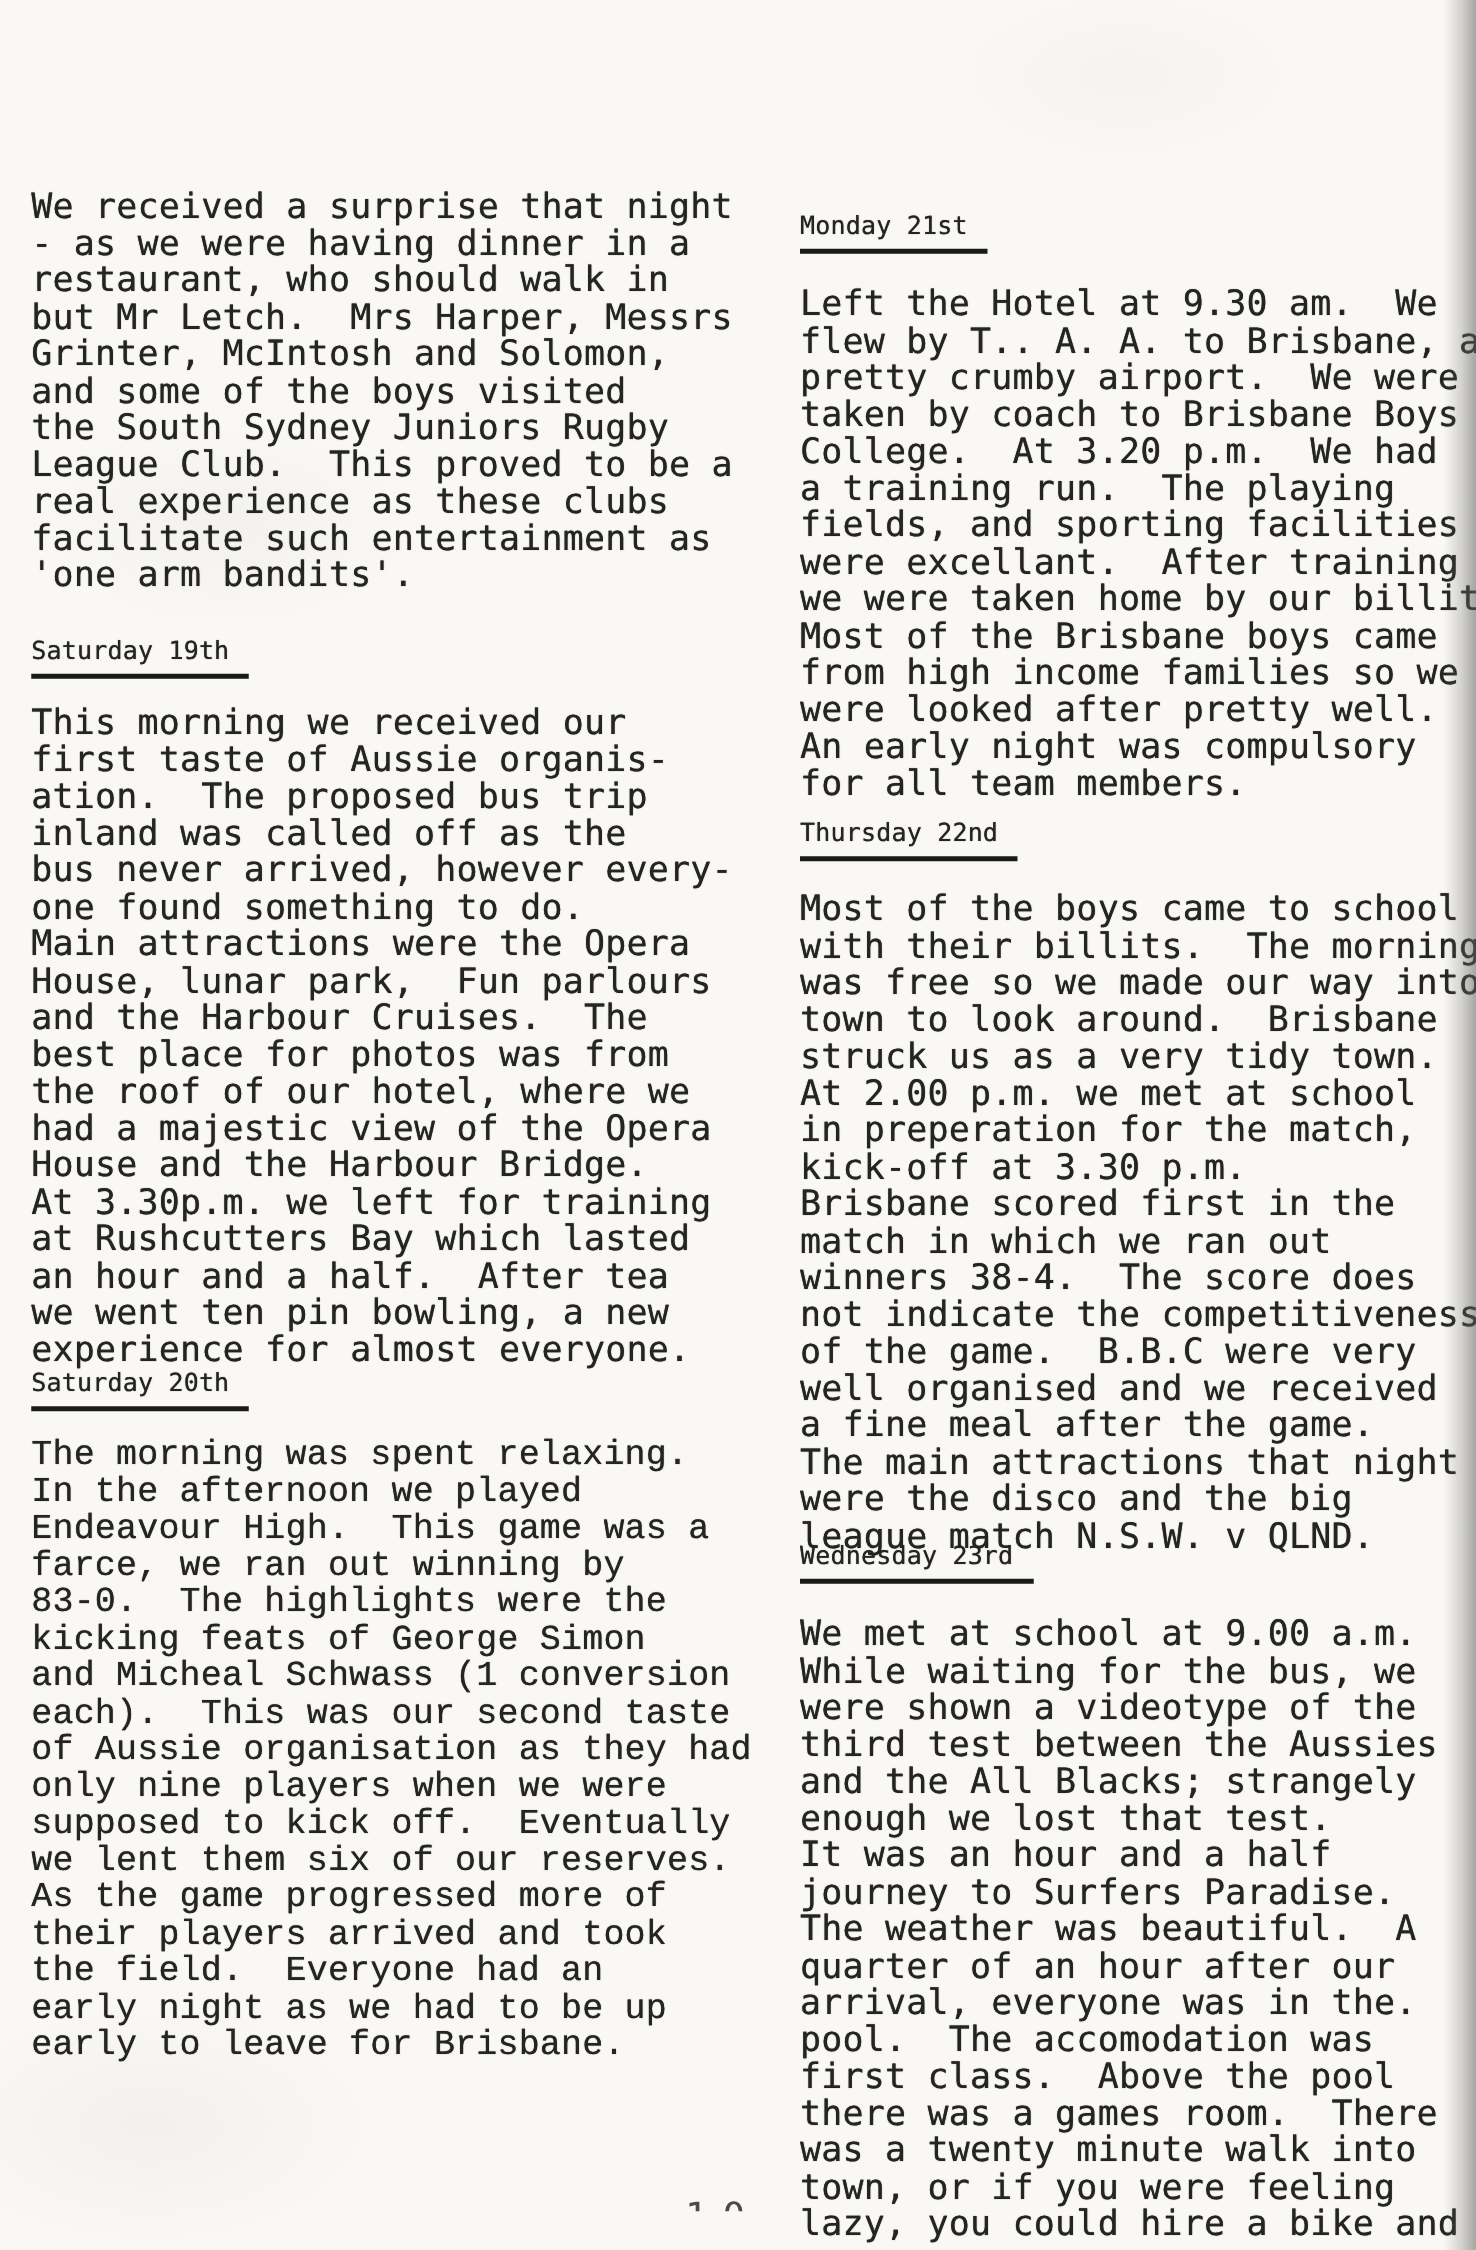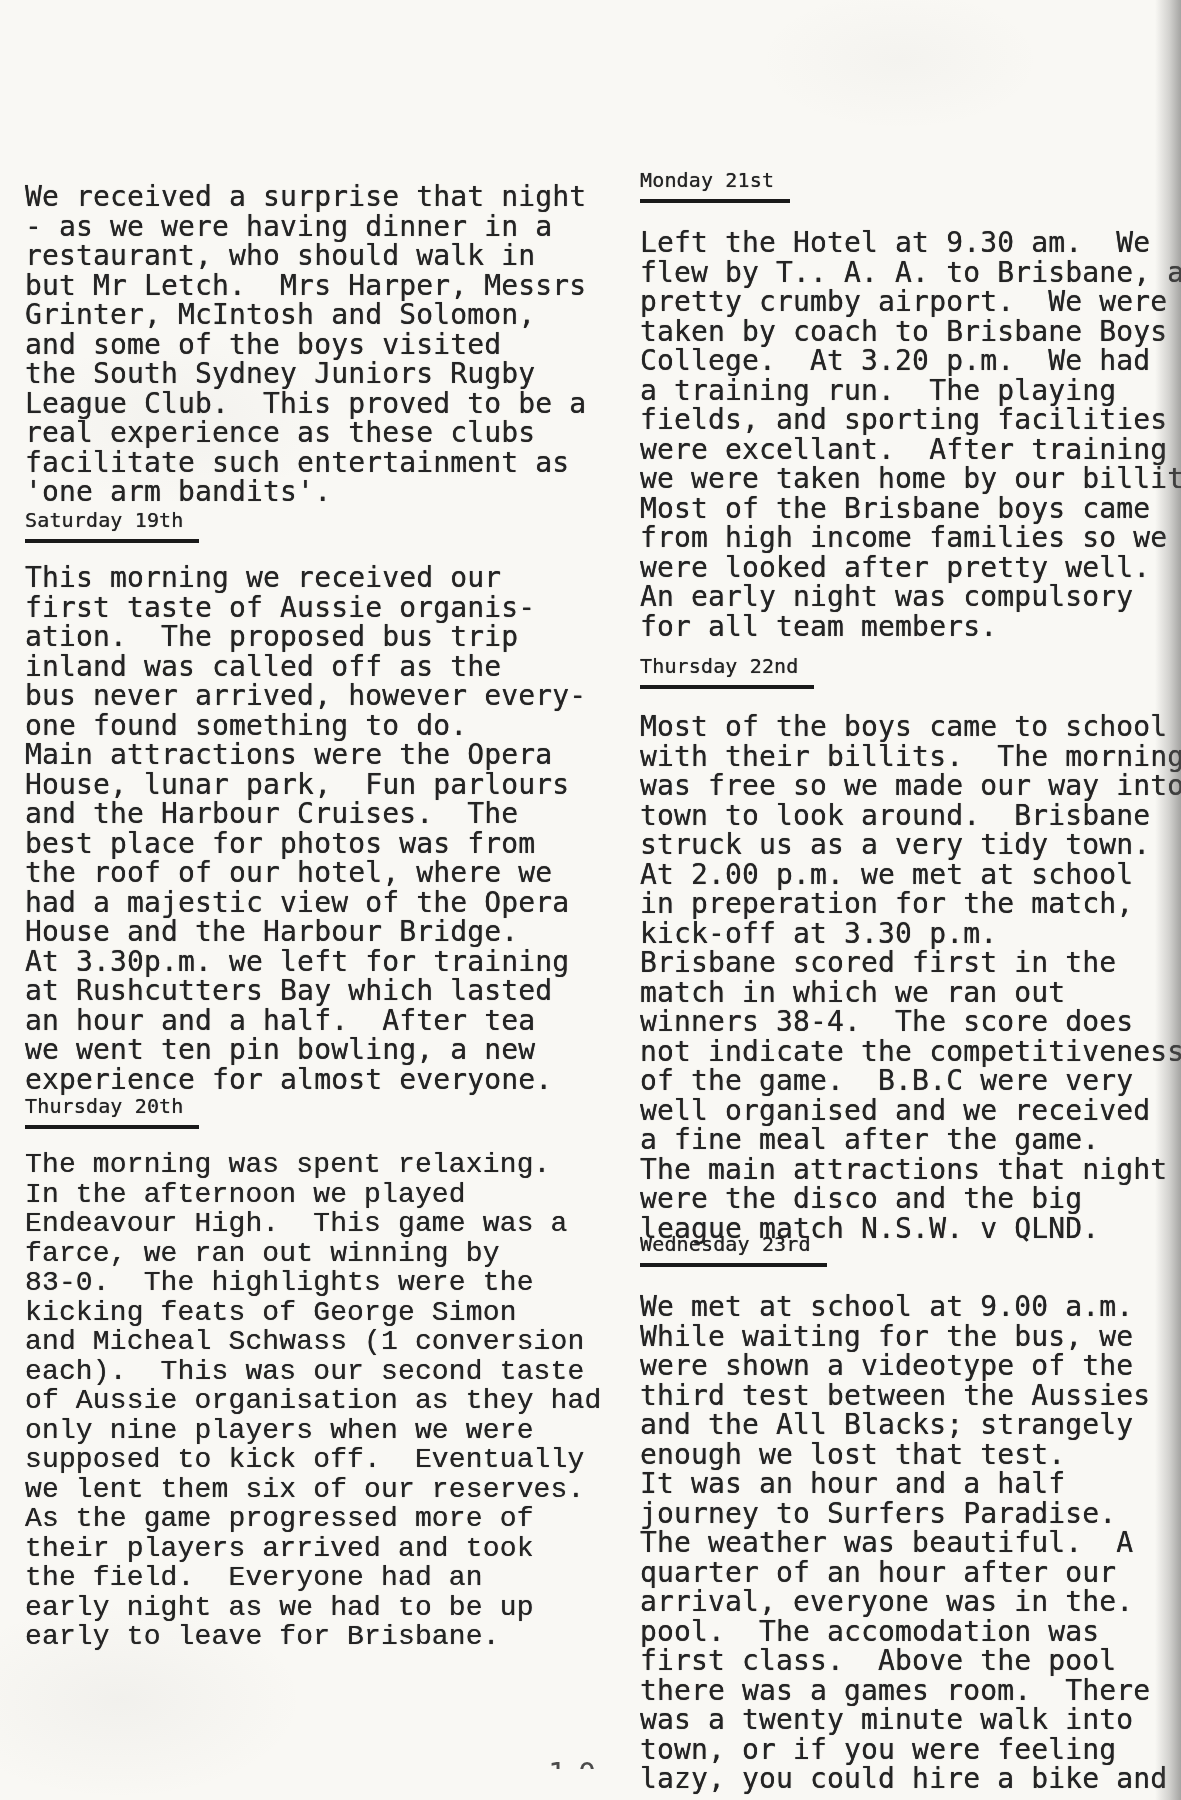--- a/index.html
+++ b/index.html
@@ -40,21 +40,21 @@
     white-space: pre;
     font-size: 20px;
     line-height: 29.5px;
     letter-spacing: 0.15px;
     text-shadow: 0 0 0.7px rgba(25,25,25,0.85);
     display: inline-block;
     border-bottom: 4px solid #1a1a1a;
     padding: 0 16px 3px 0;
   }
   
-  #l-intro { top: 150px; margin-top: 32px; }
+  #l-intro { top: 150px; }
   #l-h1    { top: 506px; }
   #l-p2    { top: 563px; }
   #l-h2    { top: 1092px; }
   #l-p3    { top: 1150px; font-family: Liberation Mono, monospace; }
   
   #r-h1 { top: 166px; }
   #r-p1 { top: 228px; }
   #r-h2 { top: 652px; }
   #r-p2 { top: 712px; }
   #r-h3 { top: 1230px; }
@@ -114,21 +114,21 @@
 and the Harbour Cruises.  The
 best place for photos was from
 the roof of our hotel, where we
 had a majestic view of the Opera
 House and the Harbour Bridge.
 At 3.30p.m. we left for training
 at Rushcutters Bay which lasted
 an hour and a half.  After tea
 we went ten pin bowling, a new
 experience for almost everyone.</div>
-    <div id="l-h2" class="heading">Thursday 20th</div>
+    <div id="l-h2" class="heading">Saturday 20th</div>
     <div id="l-p3" class="body-text">The morning was spent relaxing.
 In the afternoon we played
 Endeavour High.  This game was a
 farce, we ran out winning by
 83-0.  The highlights were the
 kicking feats of George Simon
 and Micheal Schwass (1 conversion
 each).  This was our second taste
 of Aussie organisation as they had
 only nine players when we were

